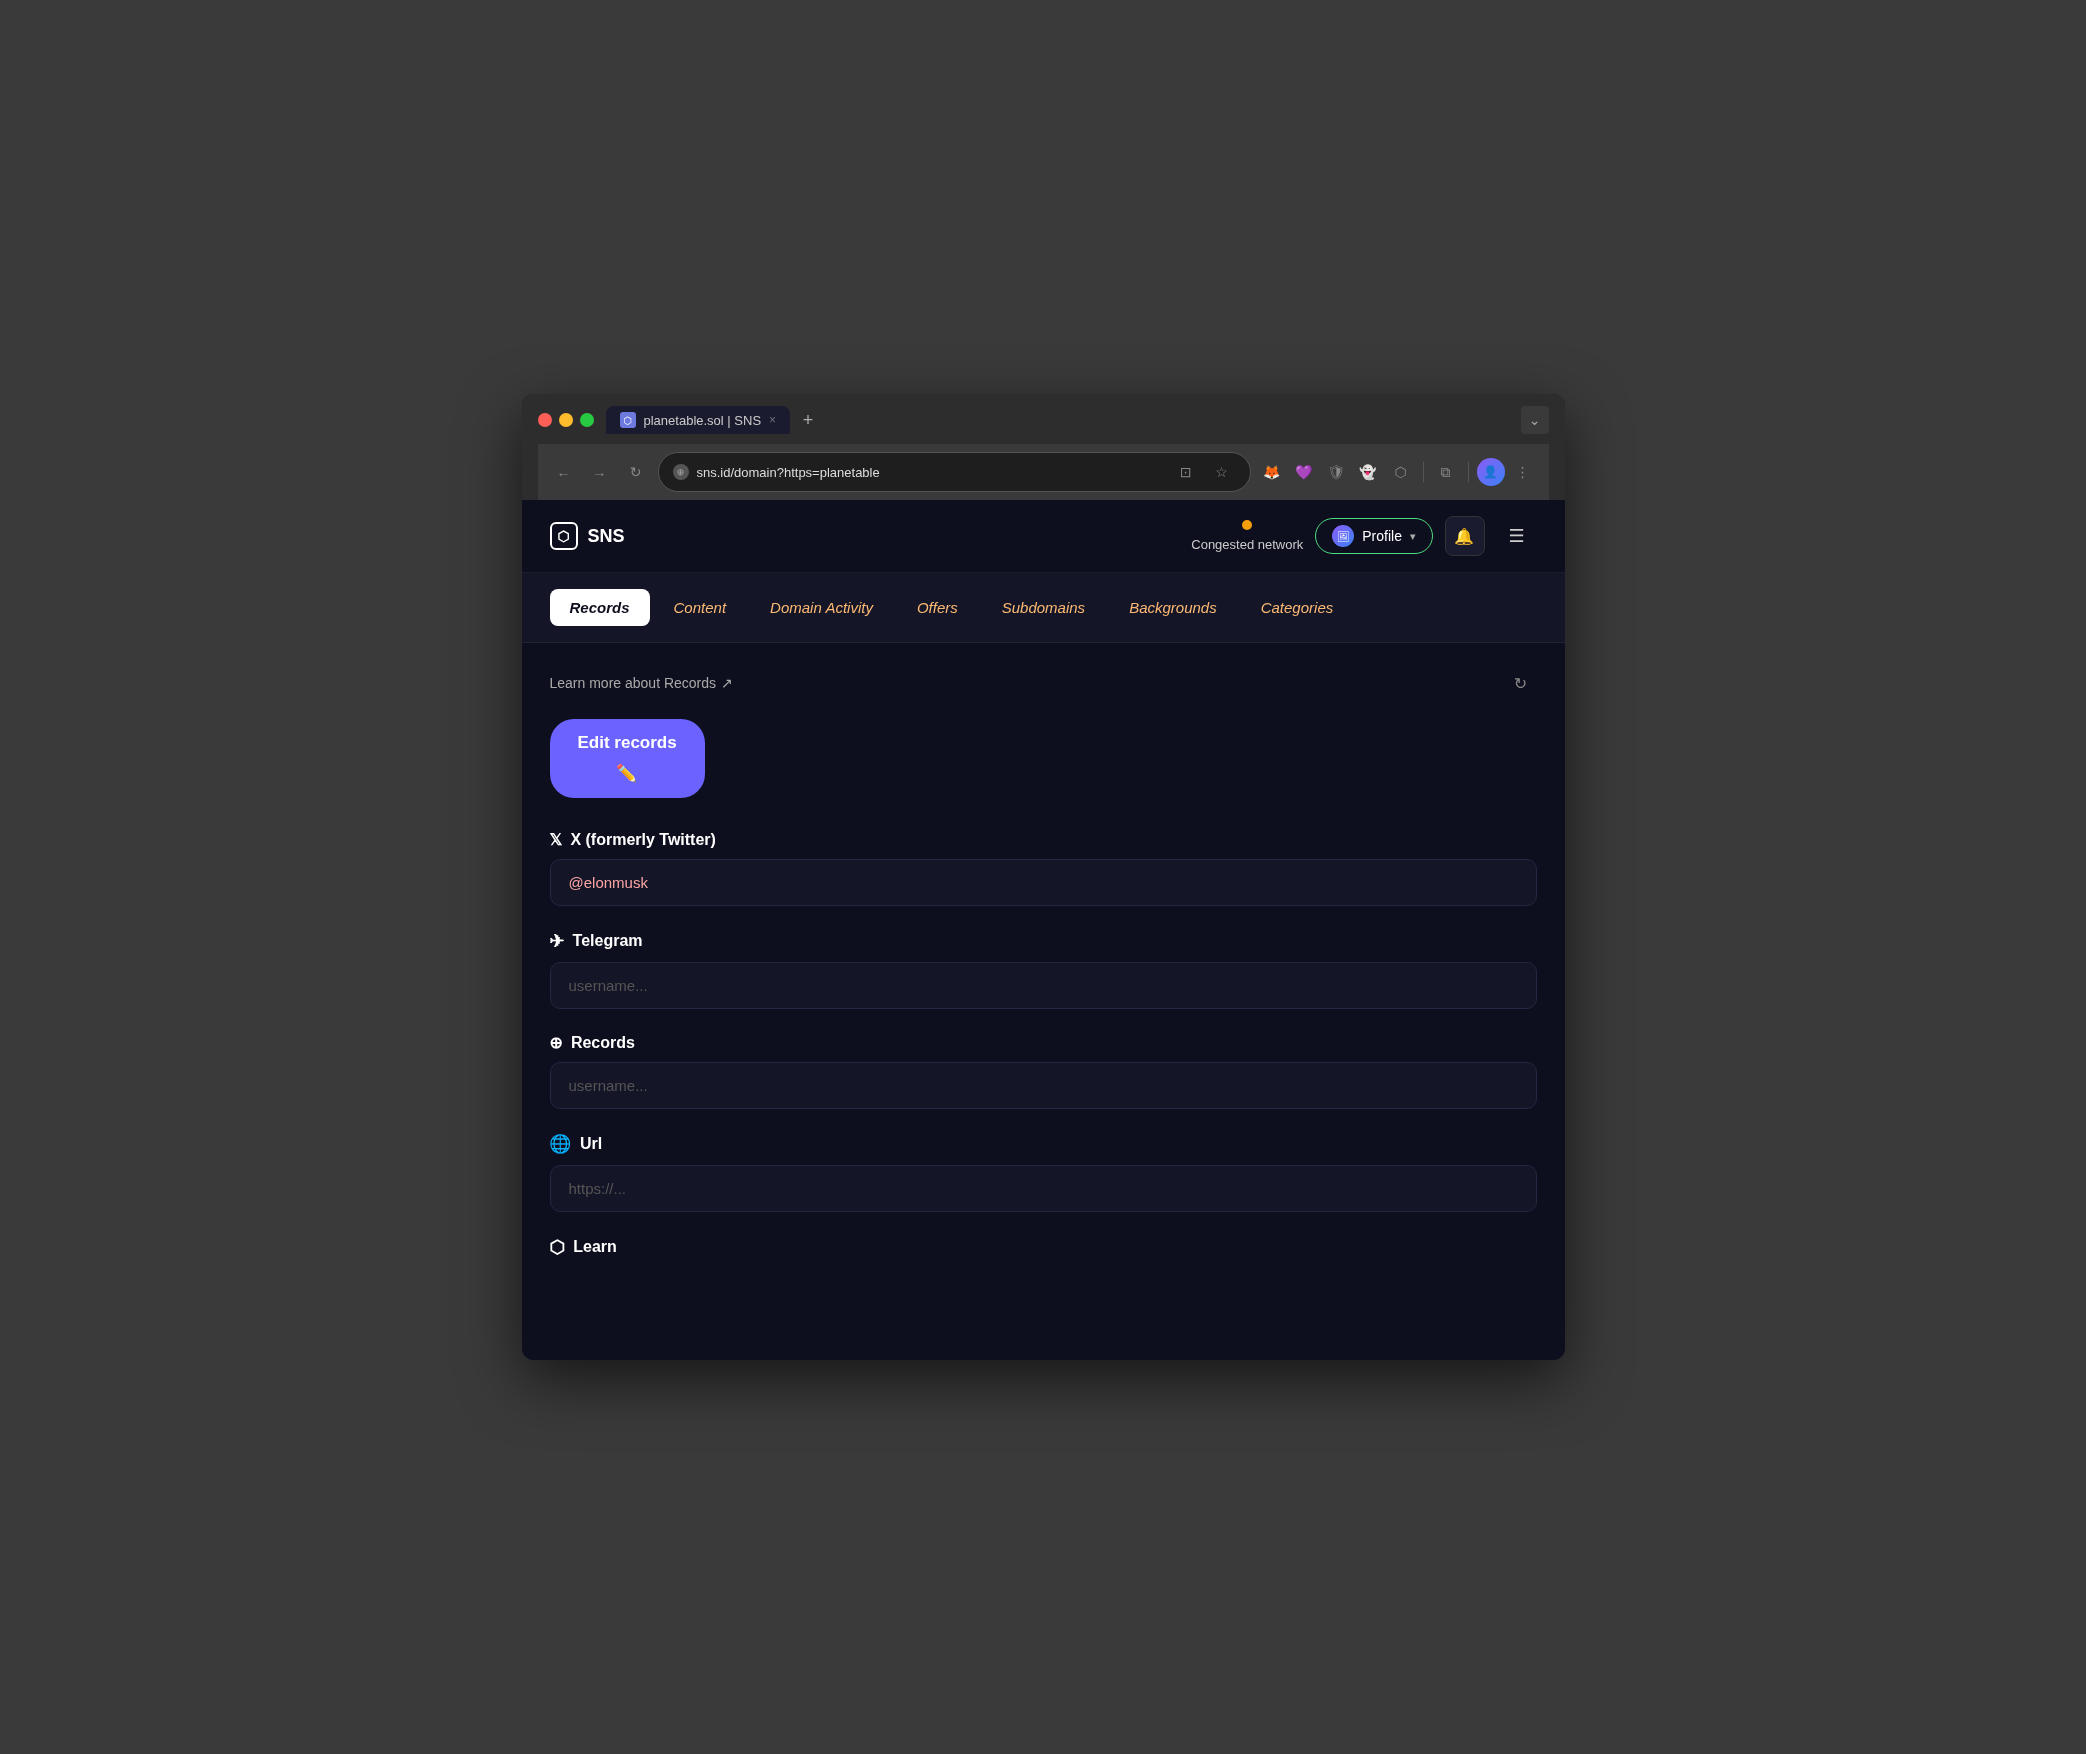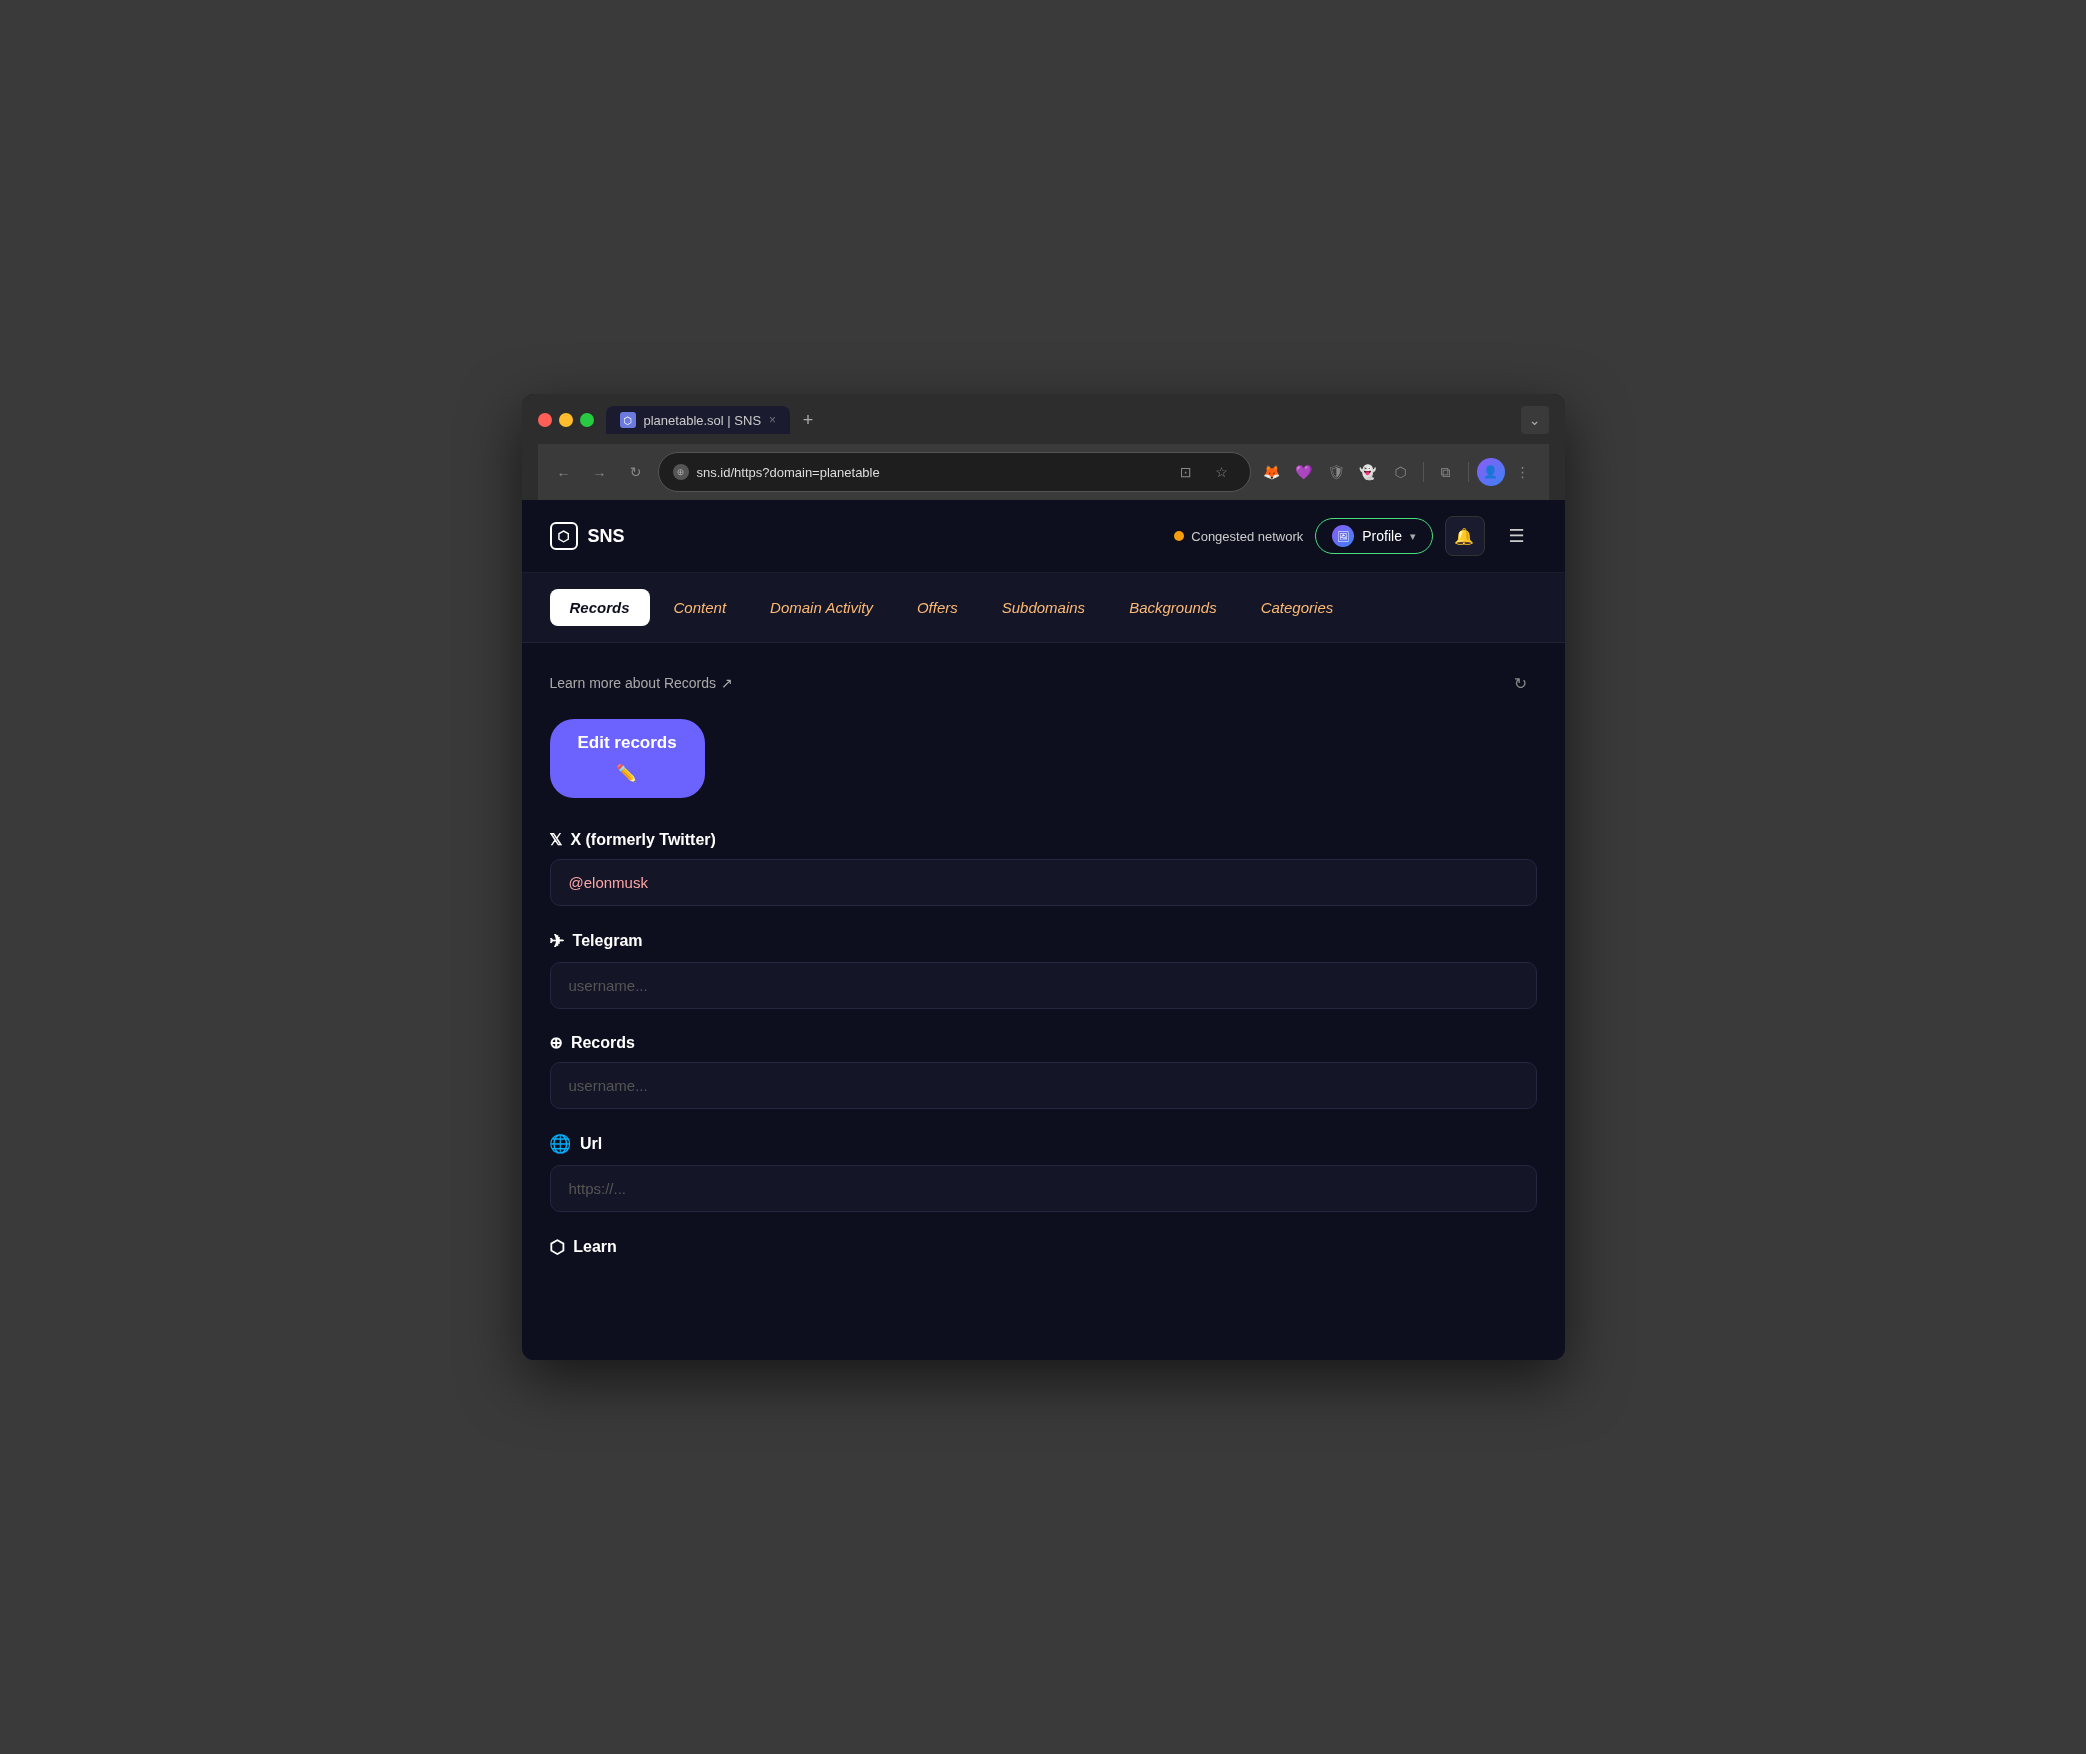--- a/index.html
+++ b/index.html
@@ -253,20 +253,21 @@
       align-items: center;
       gap: 12px;
     }
 
     .network-status {
       display: flex;
       align-items: center;
       gap: 7px;
       color: #aaa;
       font-size: 13px;
+      flex-direction: column;
     }
 
     .network-dot {
       width: 10px;
       height: 10px;
       border-radius: 50%;
       background: #f59e0b;
     }
 
     .network-label { color: #ccc; }
@@ -454,21 +455,21 @@
         <div class="tab-new">+</div>
         <div class="tab-expand">⌄</div>
       </div>
     </div>
     <div class="browser-toolbar">
       <div class="nav-btn">←</div>
       <div class="nav-btn">→</div>
       <div class="nav-btn">↻</div>
       <div class="address-bar">
         <div class="address-icon">⊕</div>
-        <span class="address-text">sns.id/https?domain=planetable</span>
+        <span class="address-text">sns.id/domain?https=planetable</span>
         <div class="toolbar-btn">⊡</div>
         <div class="toolbar-btn">☆</div>
       </div>
       <div class="toolbar-actions">
         <div class="toolbar-btn">🦊</div>
         <div class="toolbar-btn">💜</div>
         <div class="toolbar-btn">🛡</div>
         <div class="toolbar-btn">👻</div>
         <div class="toolbar-btn">⬡</div>
         <div class="toolbar-divider"></div>

